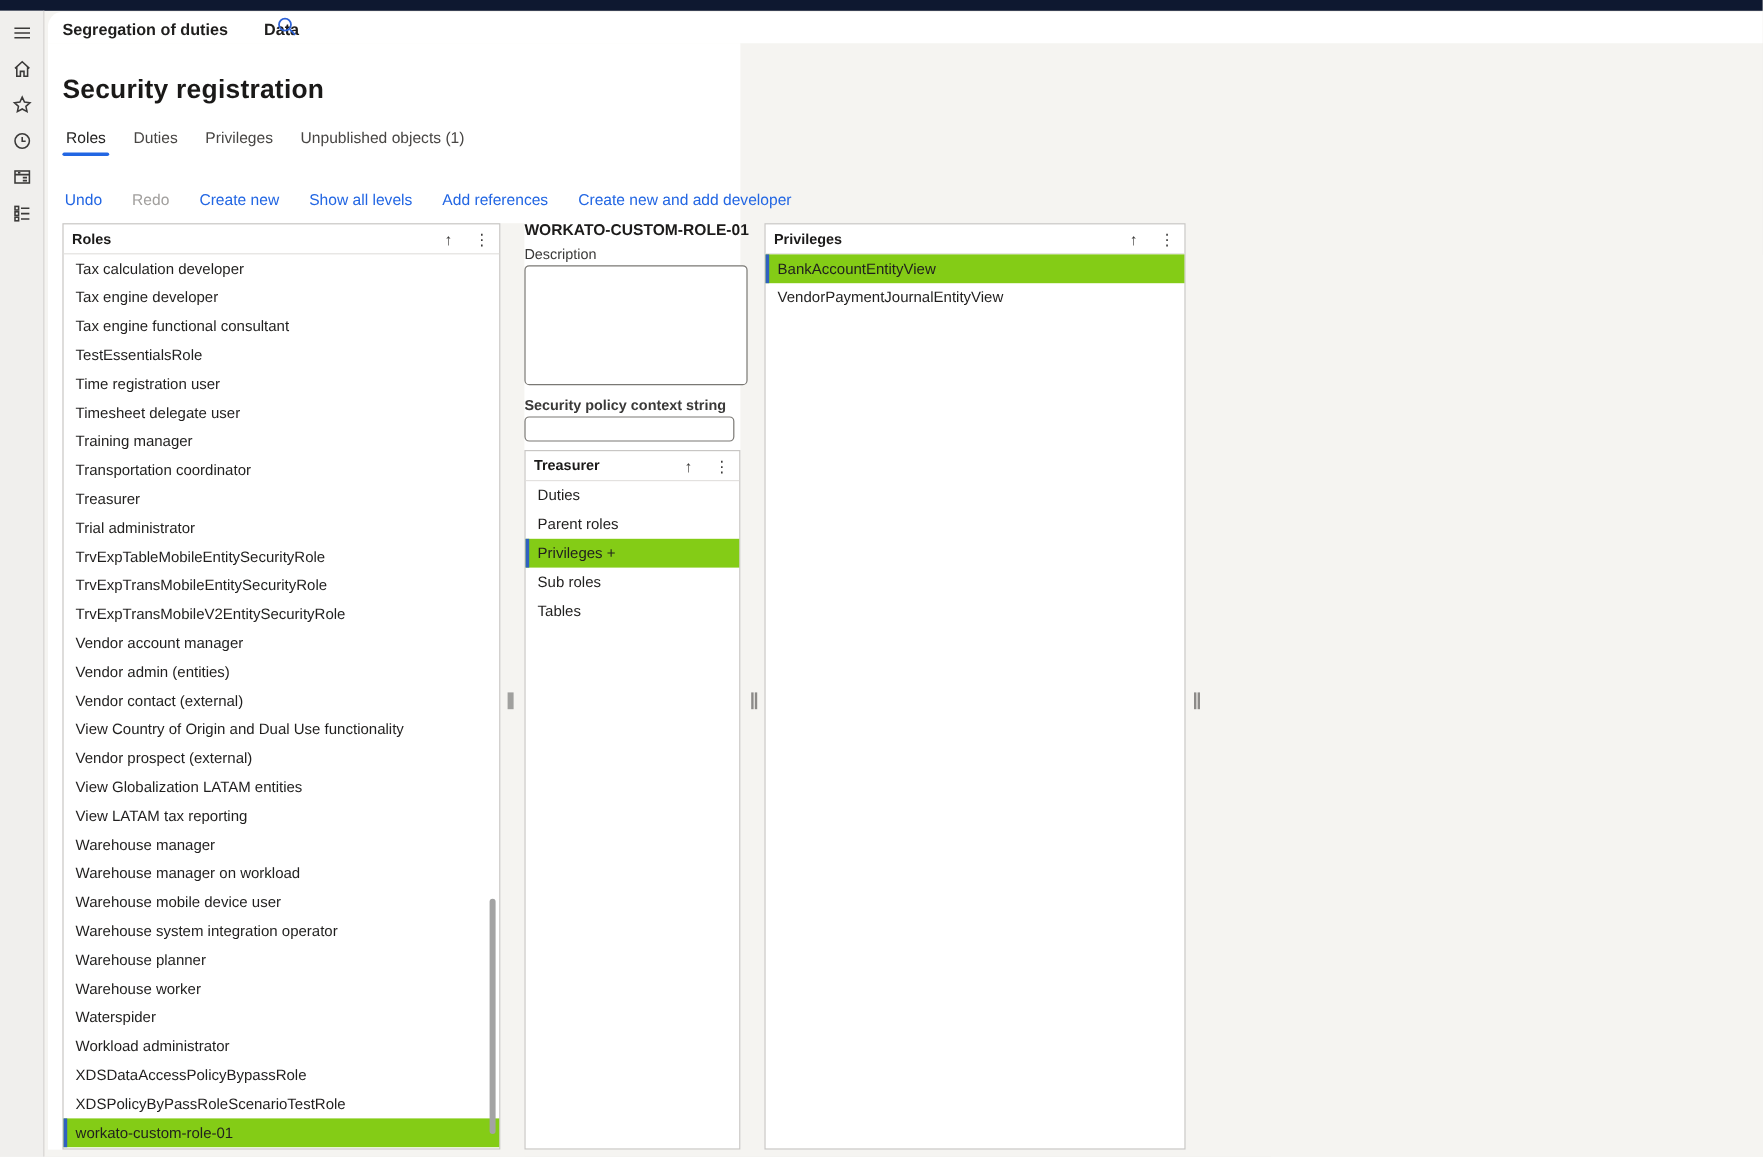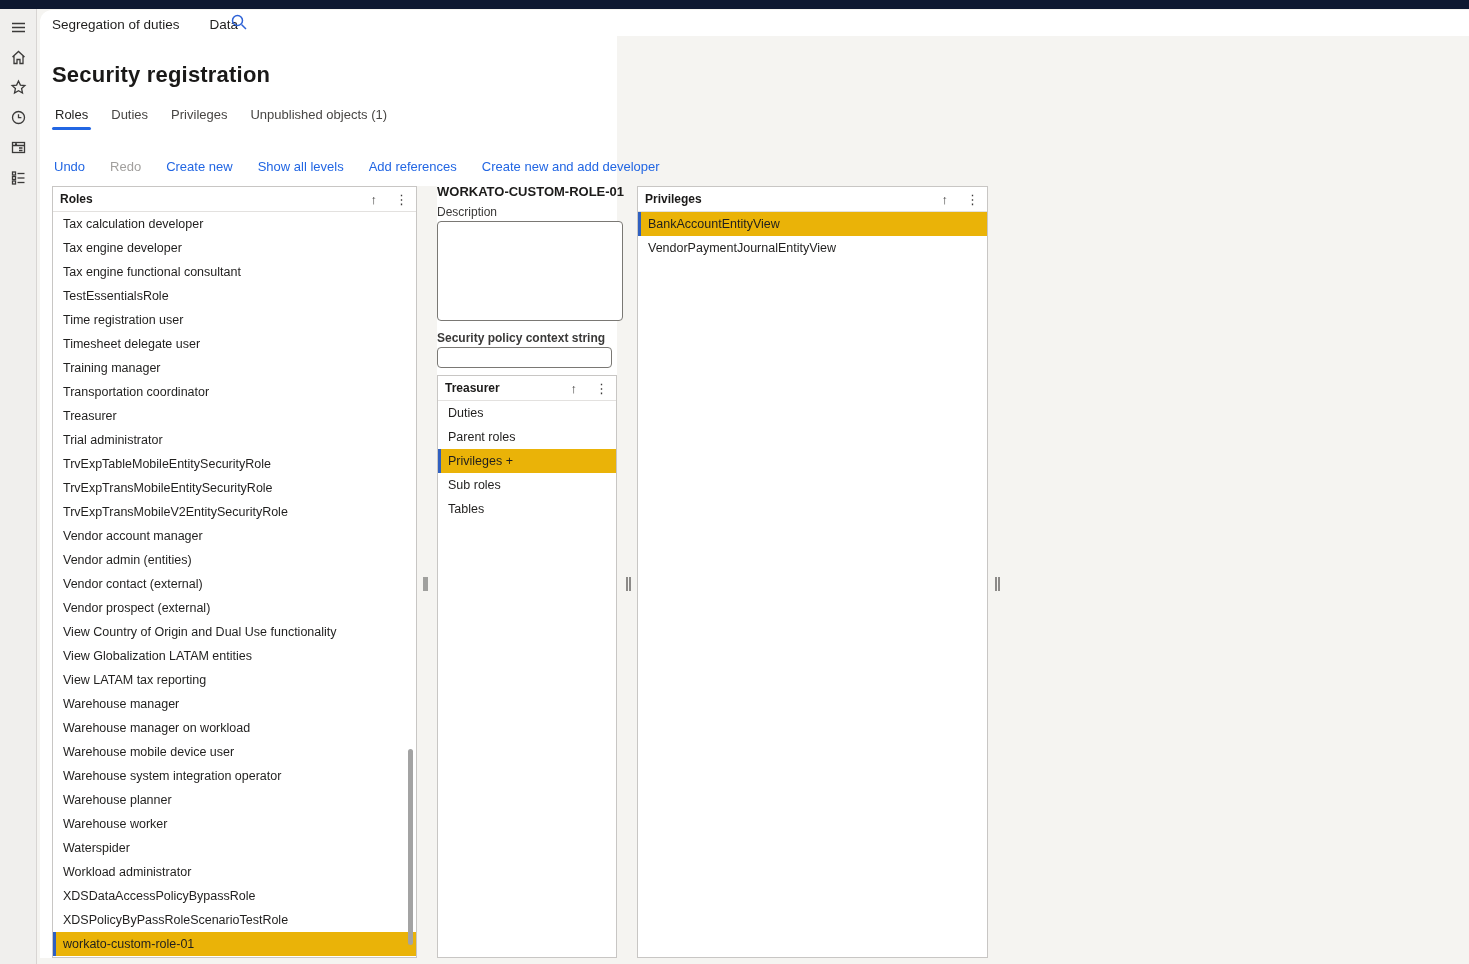--- a/index.html
+++ b/index.html
@@ -14,21 +14,21 @@
   .side-icon { width:17px; height:17px; display:flex; align-items:center; justify-content:center; cursor:pointer; }
   .side-icon svg { stroke:#3b3a39; fill:none; stroke-width:1.3; }
 
   
   .header-strip { position:absolute; left:40px; top:10px; width:1429px; height:26px; background:#ffffff; border-top-left-radius:12px; }
   .main-card { position:absolute; left:40px; top:36px; width:577px; height:922px; background:#ffffff; }
   .gutter1 { position:absolute; left:417px; top:186px; width:20px; height:778px; background:#f5f4f1; }
 
   
   .topnav { position:absolute; left:52px; top:12px; height:24px; display:flex; align-items:center; gap:30px; }
-  .topnav .nav-item { font-size:13.5px; font-weight:normal; color:#1f1e1d; cursor:pointer; }
+  .topnav .nav-item { font-size:13.5px; font-weight:bold; color:#1f1e1d; cursor:pointer; }
   .search-btn { position:absolute; left:229px; top:12px; width:20px; height:20px; cursor:pointer; }
   .search-btn svg { stroke:#2e62d6; fill:none; stroke-width:1.5; }
 
   .page-title { position:absolute; left:52px; top:62px; font-size:22px; font-weight:600; color:#1a1918; letter-spacing:0.2px; }
 
   
   .tabs { position:absolute; left:52px; top:105px; display:flex; gap:17px; }
   .tabs .tab { font-size:13px; color:#484644; padding:2px 3px 8px 3px; position:relative; cursor:pointer; }
   .tabs .tab.active { color:#242322; }
   .tabs .tab.active::after { content:""; position:absolute; left:0; right:0; bottom:0; height:3px; border-radius:2px; background:#2266e3; }
@@ -39,21 +39,21 @@
   .actions .action.disabled { color:#a19f9d; cursor:default; }
 
   
   .panel { position:absolute; background:#ffffff; border:1px solid #c8c6c4; }
   .panel-header { height:25px; border-bottom:1px solid #e3e1df; display:flex; align-items:center; padding:0 8px 0 7px; }
   .panel-header .panel-title { font-size:12px; font-weight:bold; color:#1b1a19; flex:1 1 auto; }
   .panel-header .hdr-icon { color:#3b3a39; font-size:13px; line-height:13px; cursor:pointer; }
   .panel-header .sort { margin-right:18px; }
   .panel-list { position:relative; }
   .row { height:24px; line-height:24px; font-size:12.5px; color:#201f1e; padding-left:7px; border-left:3px solid transparent; white-space:nowrap; overflow:hidden; cursor:pointer; }
-  .row.selected { background:#eab308; border-left-color:#3060c0; }
+  .row.selected { background:#84cc16; border-left-color:#3060c0; }
 
   .roles-panel   { left:52px;  top:186px; width:365px; height:772px; }
   .refs-panel    { left:437px; top:375px; width:180px; height:583px; }
   .privs-panel   { left:637px; top:186px; width:351px; height:772px; }
 
   .scroll-thumb { position:absolute; right:3px; top:562px; width:5px; height:196px; border-radius:3px; background:#a3a3a3; cursor:pointer; }
 
   
   .detail-name { position:absolute; left:437px; top:184px; font-size:13px; font-weight:bold; color:#1c1b1a; }
   .field-label-1 { position:absolute; left:437px; top:205px; font-size:12px; font-weight:400; color:#3a3938; }
@@ -166,22 +166,22 @@
         <div class="row">Training manager</div>
         <div class="row">Transportation coordinator</div>
         <div class="row">Treasurer</div>
         <div class="row">Trial administrator</div>
         <div class="row">TrvExpTableMobileEntitySecurityRole</div>
         <div class="row">TrvExpTransMobileEntitySecurityRole</div>
         <div class="row">TrvExpTransMobileV2EntitySecurityRole</div>
         <div class="row">Vendor account manager</div>
         <div class="row">Vendor admin (entities)</div>
         <div class="row">Vendor contact (external)</div>
+        <div class="row">View Country of Origin and Dual Use functionality</div>
         <div class="row">Vendor prospect (external)</div>
-        <div class="row">View Country of Origin and Dual Use functionality</div>
         <div class="row">View Globalization LATAM entities</div>
         <div class="row">View LATAM tax reporting</div>
         <div class="row">Warehouse manager</div>
         <div class="row">Warehouse manager on workload</div>
         <div class="row">Warehouse mobile device user</div>
         <div class="row">Warehouse system integration operator</div>
         <div class="row">Warehouse planner</div>
         <div class="row">Warehouse worker</div>
         <div class="row">Waterspider</div>
         <div class="row">Workload administrator</div>

